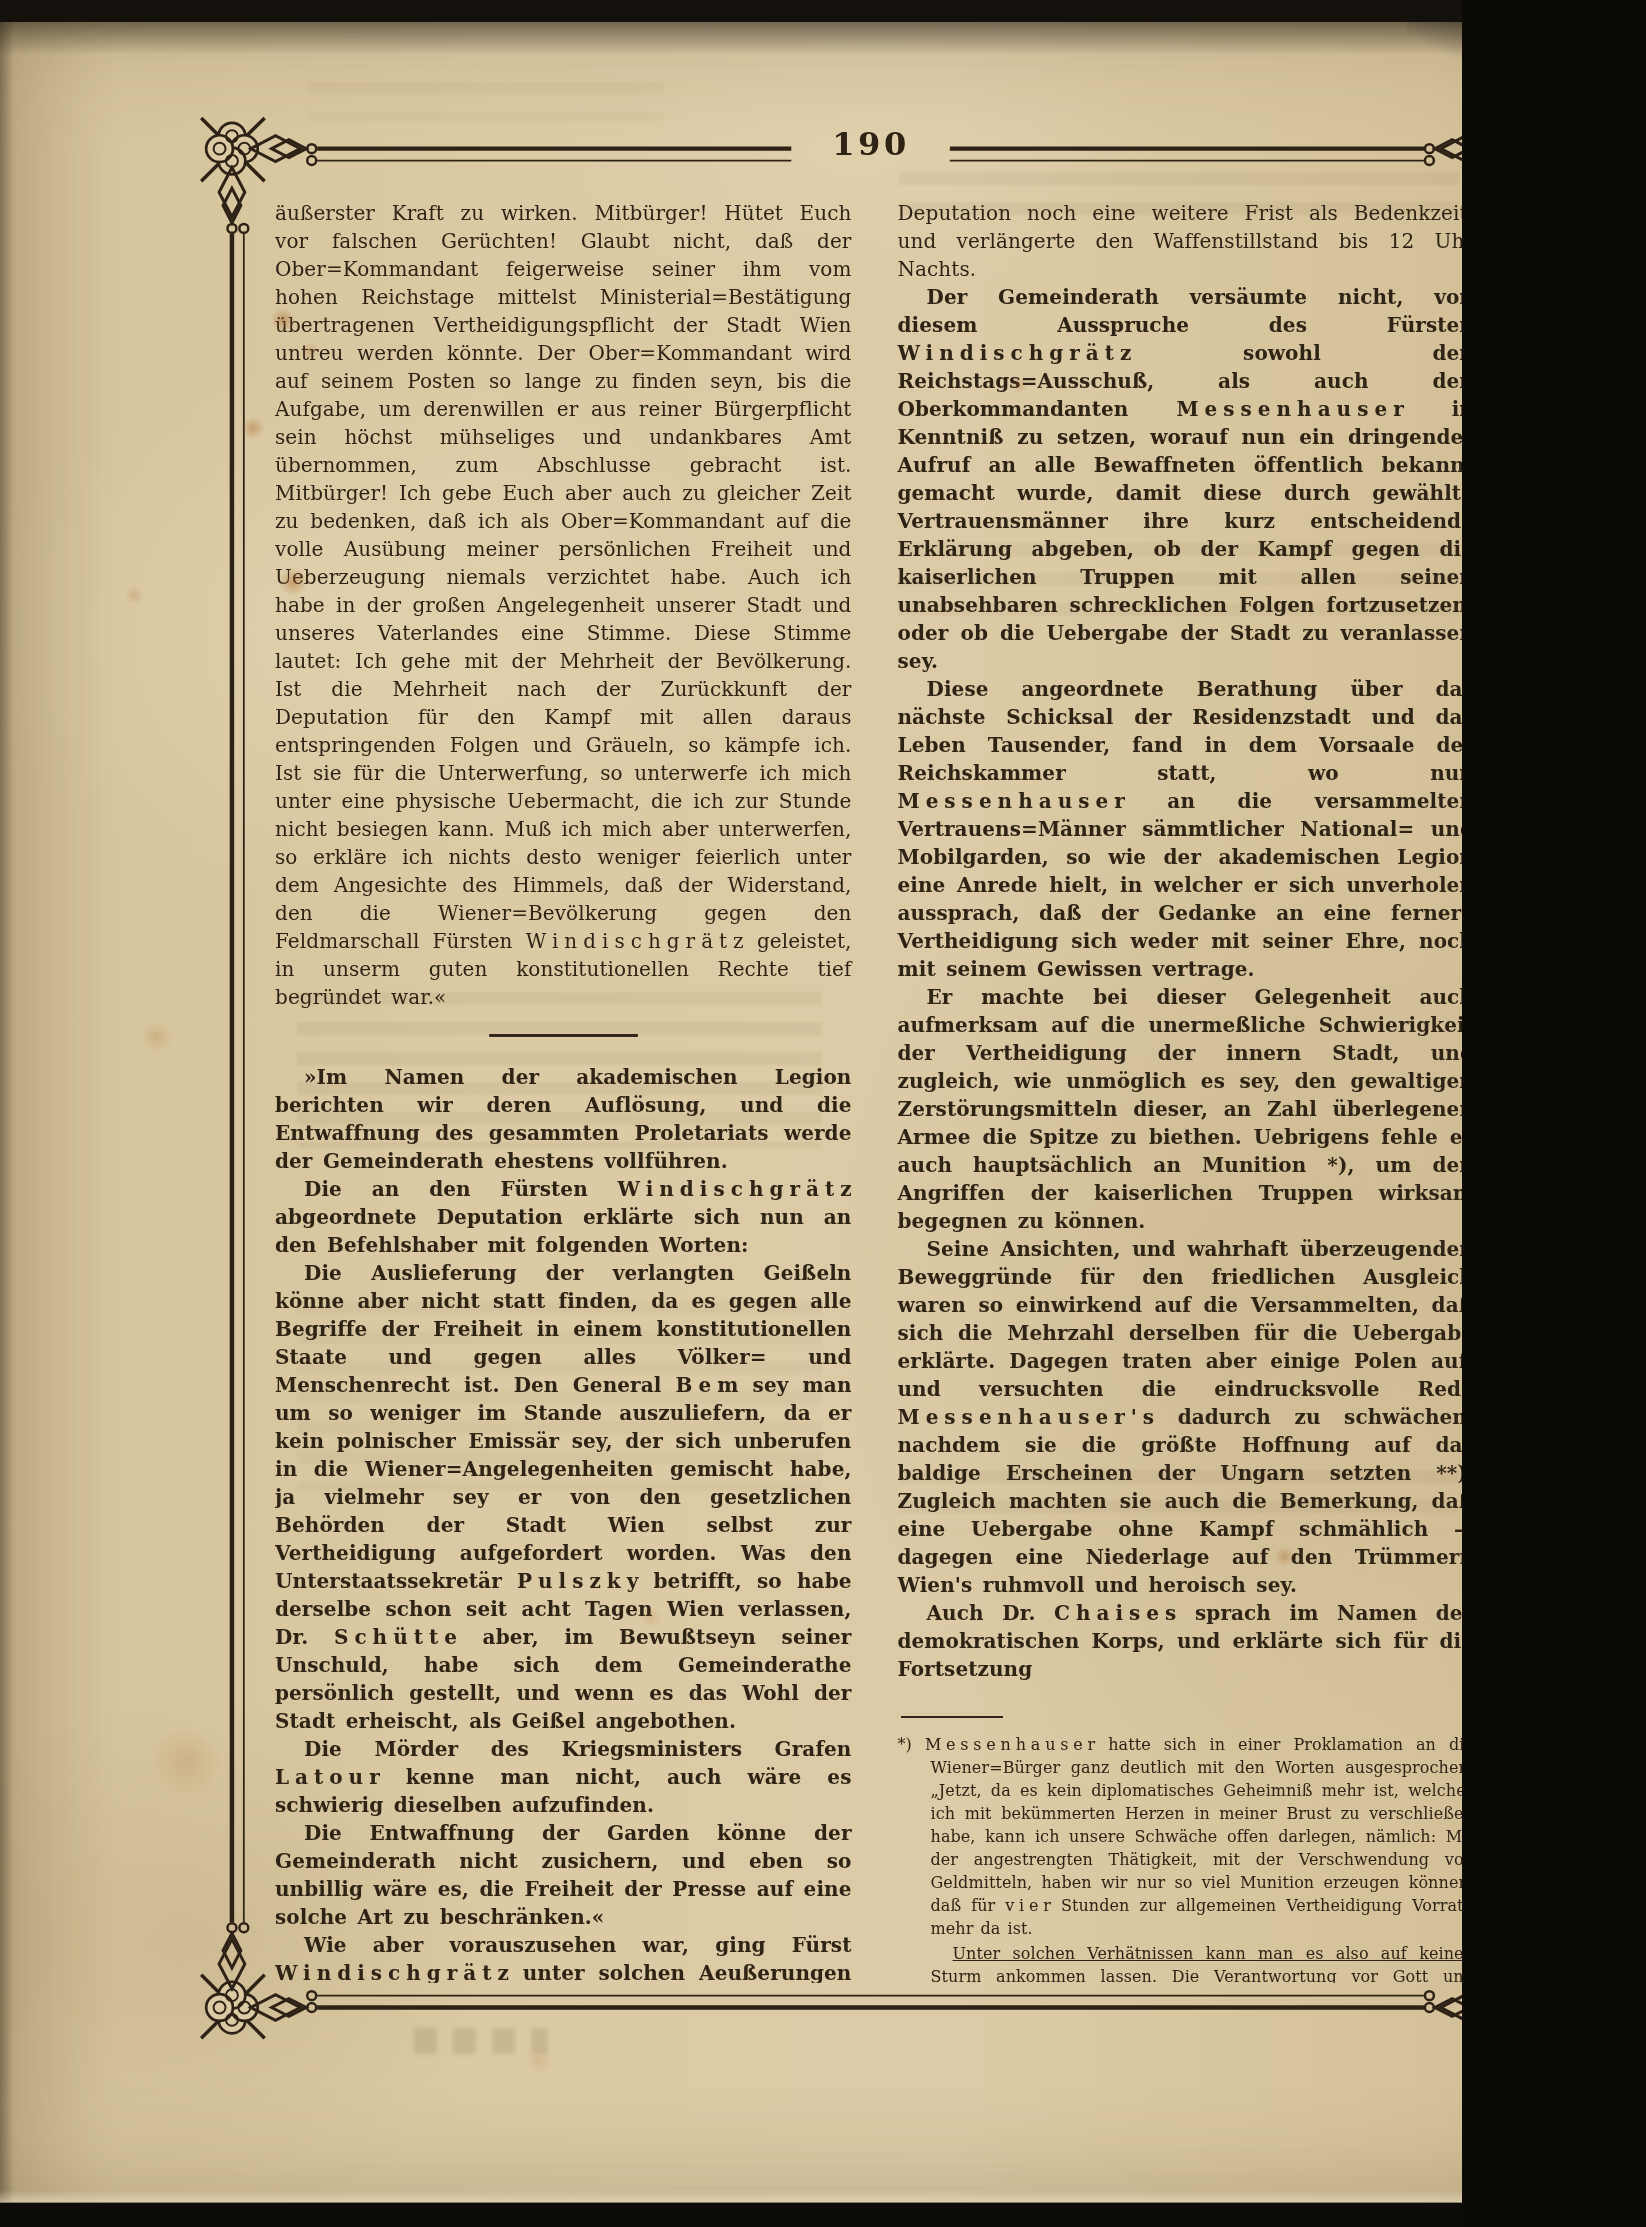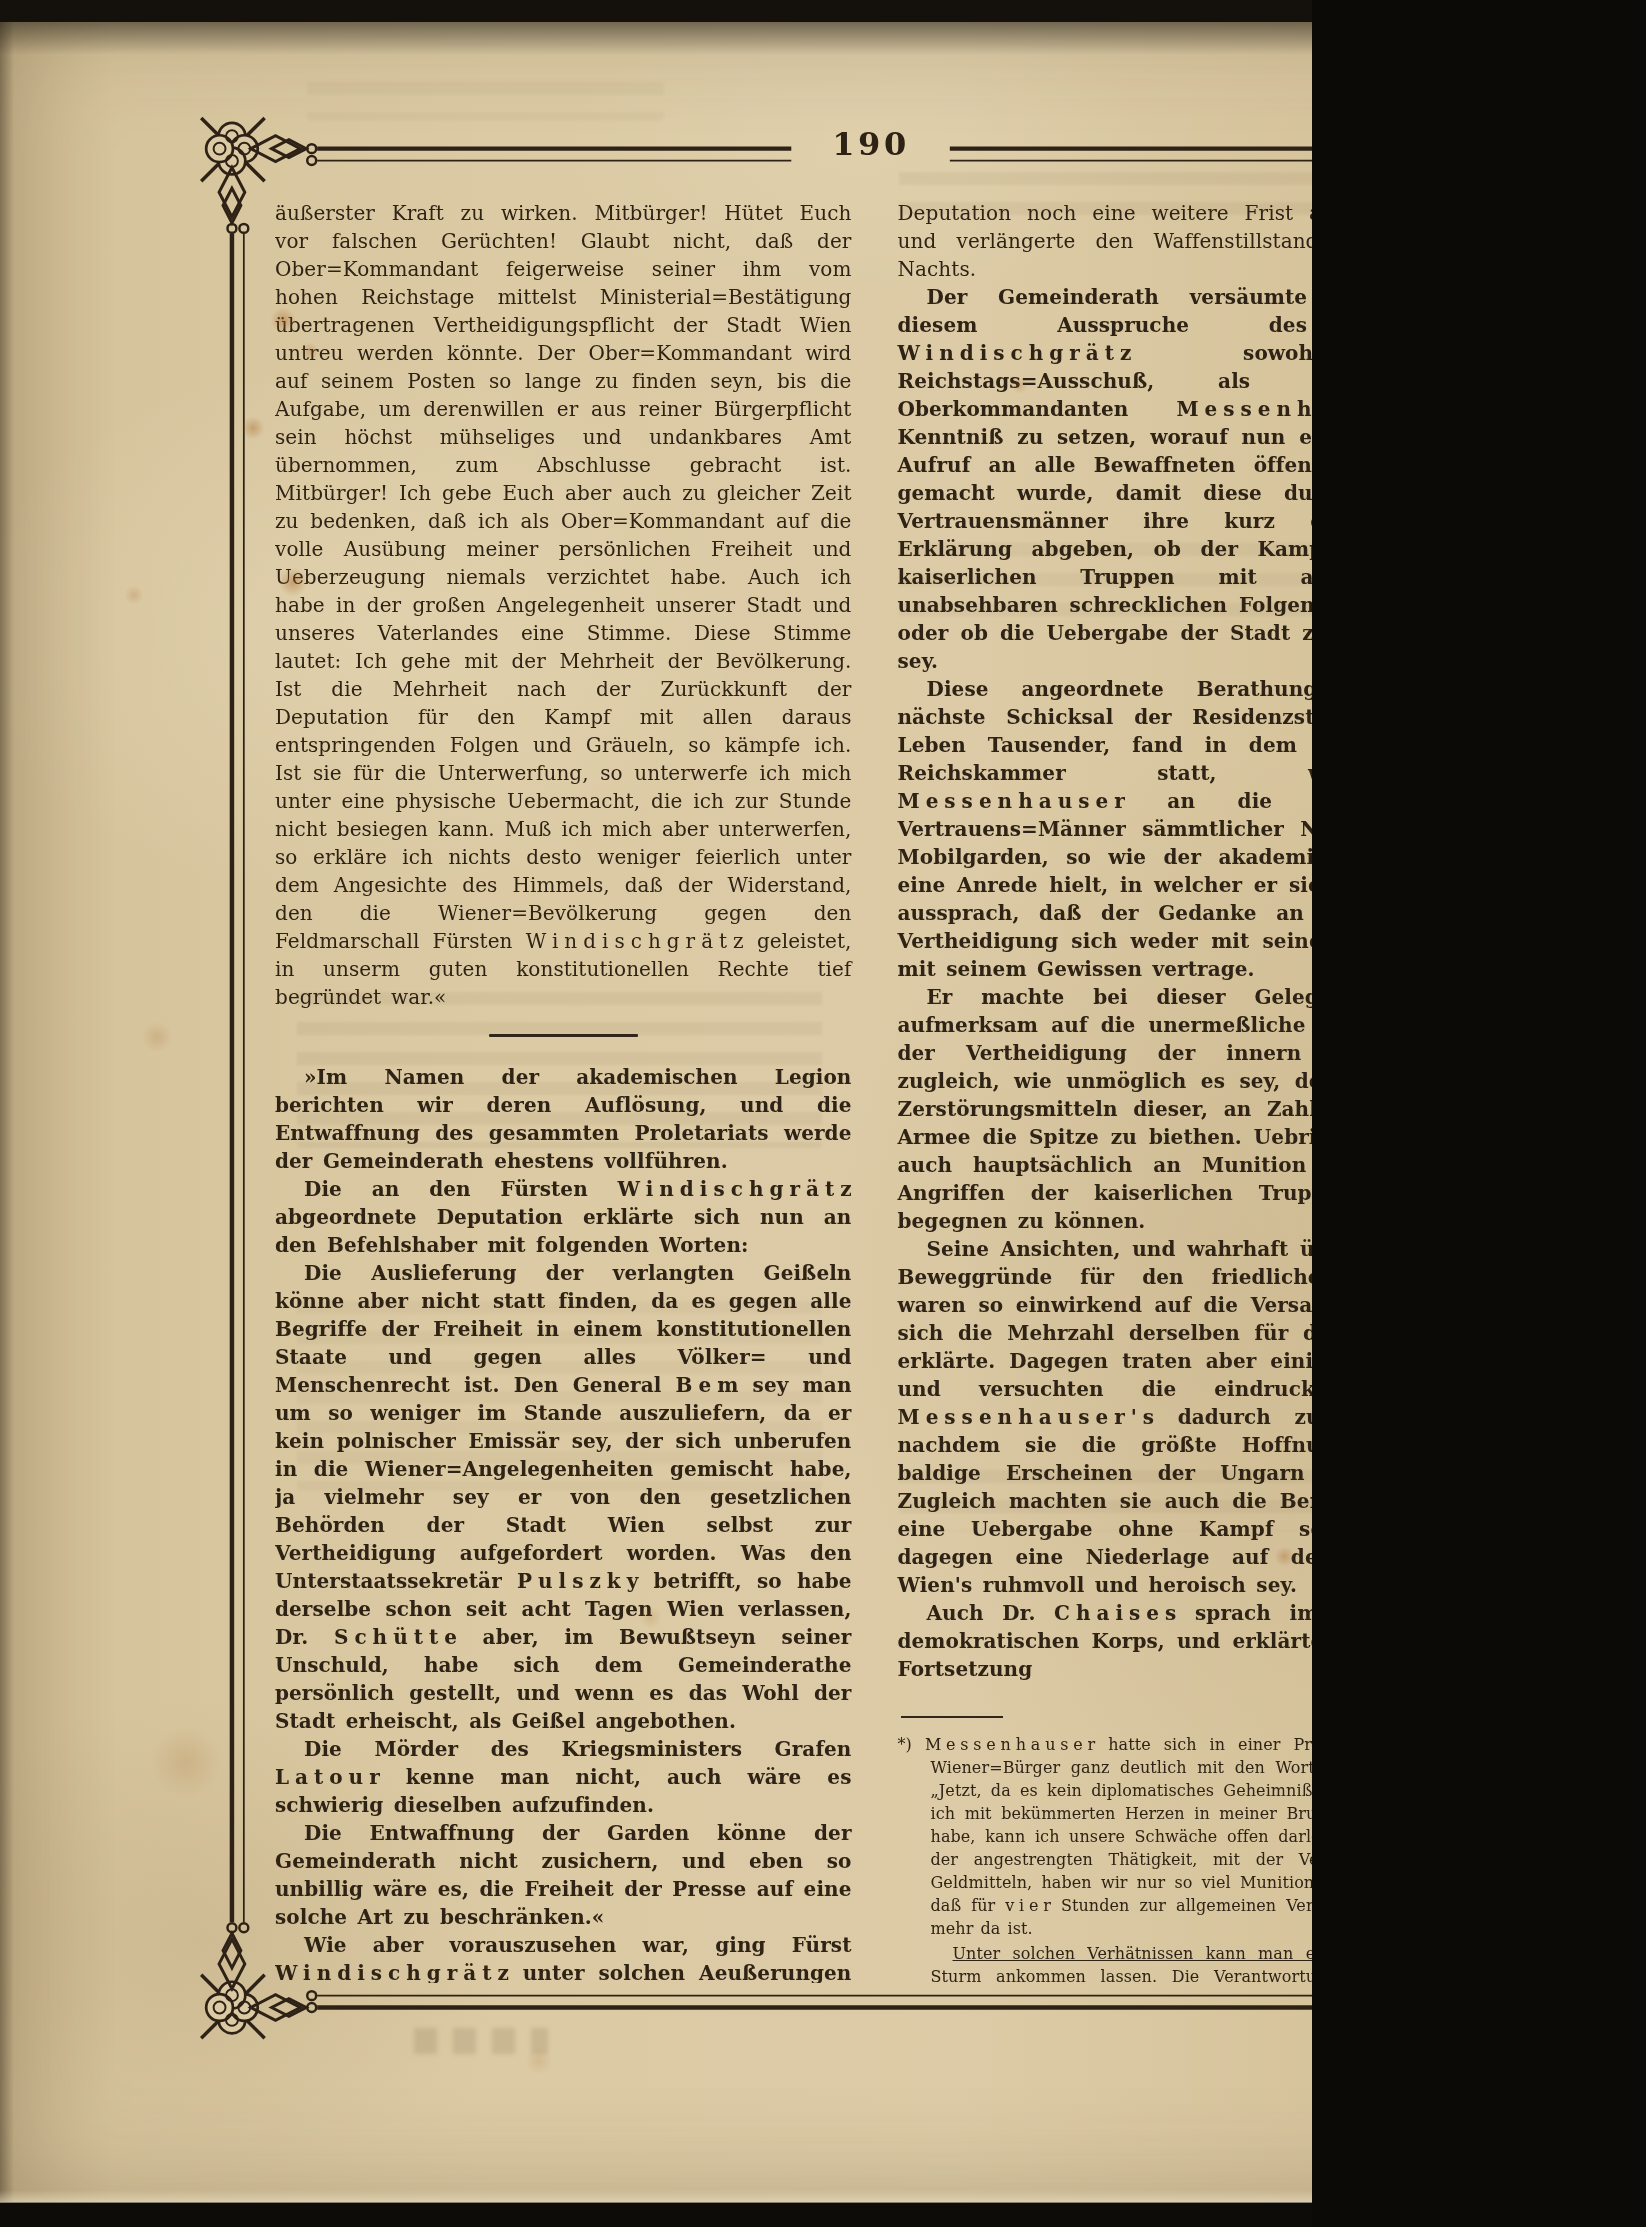--- a/index.html
+++ b/index.html
@@ -1,17 +1,17 @@
 <!DOCTYPE html>
 <html style="font-size:8px"><head>
 <meta charset="utf-8">
 <title>190</title>
 <style>
   html,body { margin:0; padding:0; background:#0b0a07; }
-  .stage { position:relative; width:1312px; height:2227px; overflow:hidden;
+  .stage { position:relative; width:1462px; height:2227px; overflow:hidden;
            background:#0b0a07; font-family:"DejaVu Serif","Liberation Serif",serif; }
 
   
   .paper { position:absolute; left:0; top:19px; width:1646px; height:2183px;
     background:
       radial-gradient(644px 446px at 22% 28%, rgba(255,249,226,.18), transparent 62%),
       radial-gradient(545px 743px at 74% 58%, rgba(118,90,48,.09), transparent 72%),
       radial-gradient(496px 258px at 52% 6%, rgba(235,224,192,.22), transparent 60%),
       radial-gradient(446px 347px at 12% 88%, rgba(120,92,50,.10), transparent 70%),
       linear-gradient(90deg,#c9b68d 0%, #d6c49c 7%, #dbcaa4 30%, #dccba6 58%, #d5c29a 86%, #cdb991 97%, #d2bf97 100%);

